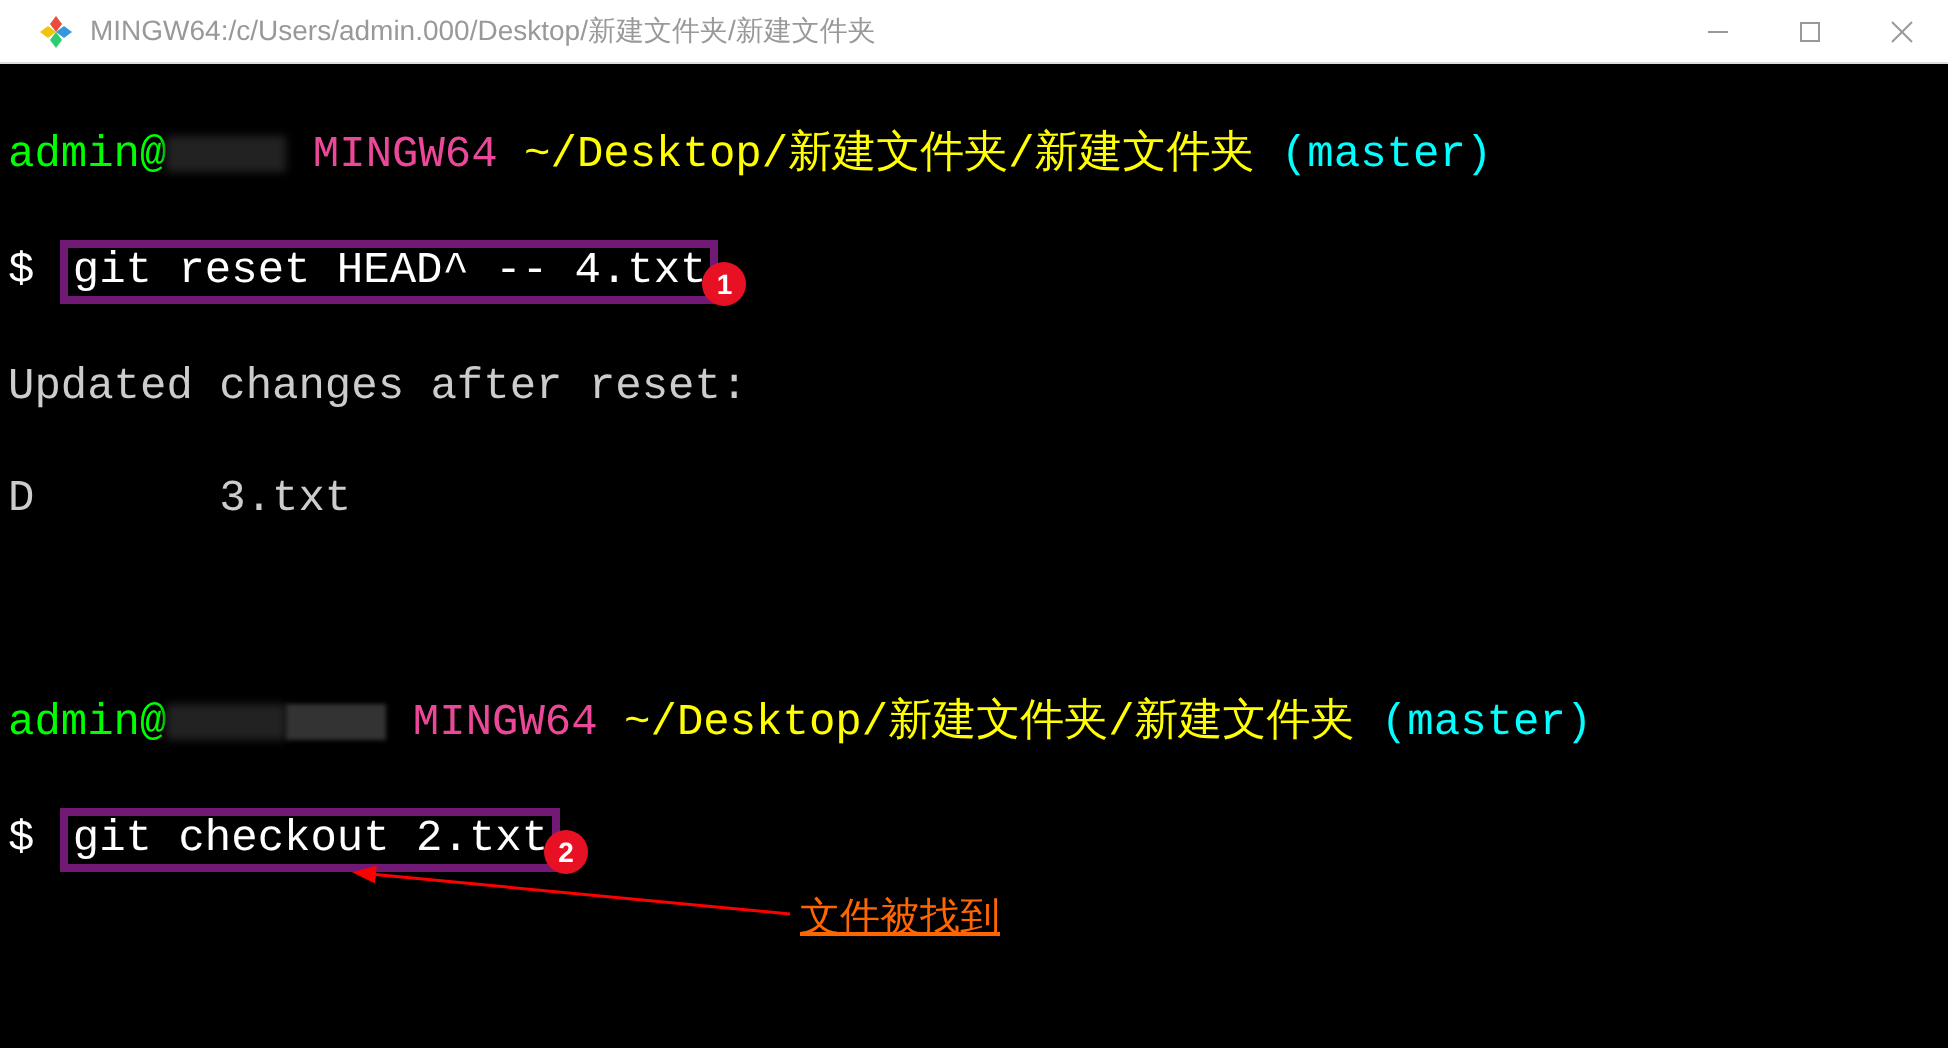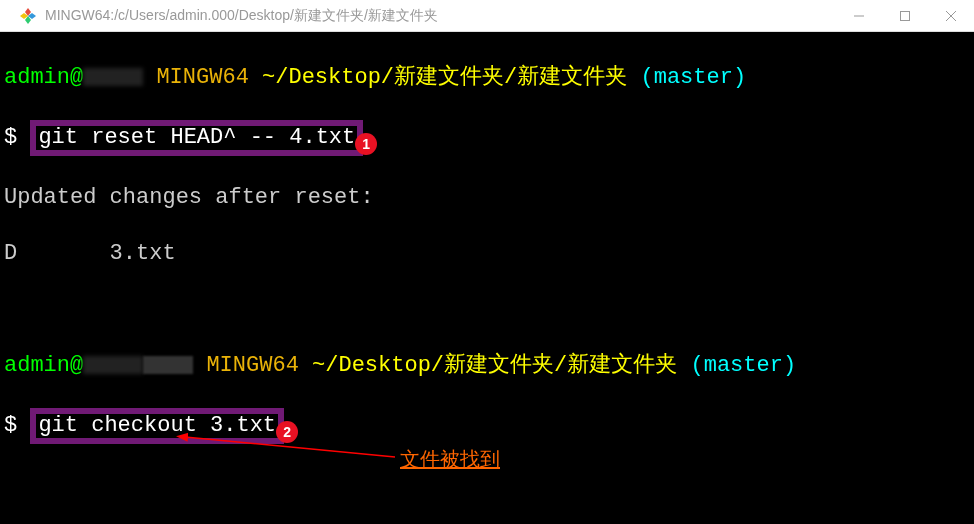--- a/index.html
+++ b/index.html
@@ -4,26 +4,26 @@
   <style>
     * { margin: 0; padding: 0; box-sizing: border-box; }
     body { width: 974px; height: 524px; font-family: "Segoe UI", sans-serif; background: #fff; overflow: hidden; }
     .titlebar { height: 32px; background: #fff; border-bottom: 1px solid #ddd; display: flex; align-items: center; padding-left: 19px; color: #999; font-size: 14px; }
     .titlebar-icon { width: 18px; height: 18px; margin-right: 8px; display: flex; align-items: center; justify-content: center; }
     .titlebar-title { flex: 1; }
     .win-controls { display: flex; height: 100%; }
     .win-btn { width: 46px; height: 32px; display: flex; align-items: center; justify-content: center; color: #999; font-size: 14px; }
     .terminal { background: #000; height: 492px; padding: 4px 4px; font-family: "Consolas","Courier New",monospace; font-size: 22px; line-height: 28px; color: #ccc; position: relative; white-space: pre; }
     .green { color: #00ff00; }
-    .magenta { color: #eab308; }
+    .magenta { color: #ec4899; }
     .yellow { color: #ffff00; }
     .cyan { color: #00ffff; }
     .white { color: #ffffff; }
     .gray { color: #cccccc; }
-    .redbox { border: 6px solid #701a75; display: inline-block; padding: 0 2px; line-height: 24px; }
+    .redbox { border: 4px solid #701a75; display: inline-block; padding: 0 2px; line-height: 24px; }
     .badge { display: inline-flex; width: 22px; height: 22px; background: #e81123; border-radius: 50%; color: #fff; font-size: 14px; align-items: center; justify-content: center; vertical-align: middle; margin-left: -8px; margin-top: 6px; font-family: "Segoe UI",sans-serif; font-weight: bold; position: relative; top: 4px; }
     .annotation { position: absolute; color: #ff6600; font-family: "Microsoft YaHei","SimSun",sans-serif; font-size: 20px; text-decoration: underline; }
     .arrow-svg { position: absolute; pointer-events: none; }
     .obscure { display: inline-block; width: 60px; height: 18px; background: #222; filter: blur(2px); vertical-align: middle; }
     .obscure2 { display: inline-block; width: 50px; height: 18px; background: #333; filter: blur(1px); vertical-align: middle; }
     .line { white-space: pre; }
   </style>
 </head>
 <body>
 
@@ -57,21 +57,21 @@
   </div>
 </div>
 
 <div class="terminal">
 <div class="line"><span class="green">admin@</span><span class="obscure"></span><span> </span><span class="magenta">MINGW64</span><span> </span><span class="yellow">~/Desktop/新建文件夹/新建文件夹</span><span> </span><span class="cyan">(master)</span></div>
 <div class="line"><span class="white">$</span> <span class="redbox"><span class="white">git reset HEAD^ -- 4.txt</span></span><span class="badge">1</span></div>
 <div class="line"><span class="gray">Updated changes after reset:</span></div>
 <div class="line"><span class="gray">D       3.txt</span></div>
 <div class="line"> </div>
 <div class="line"><span class="green">admin@</span><span class="obscure"></span><span class="obscure2"></span><span> </span><span class="magenta">MINGW64</span><span> </span><span class="yellow">~/Desktop/新建文件夹/新建文件夹</span><span> </span><span class="cyan">(master)</span></div>
-<div class="line"><span class="white">$</span> <span class="redbox"><span class="white">git checkout 3.txt</span></span><span class="badge">2</span></div>
+<div class="line"><span class="white">$</span> <span class="redbox"><span class="white">git checkout 2.txt</span></span><span class="badge">2</span></div>
 <div class="line"> </div>
 
 
 
 
 
 
 <svg class="arrow-svg" style="left:175px; top:395px;" width="230" height="40">
   <defs>
         <marker id="ah" markerWidth="10" markerHeight="10" refX="2" refY="3" orient="auto">

